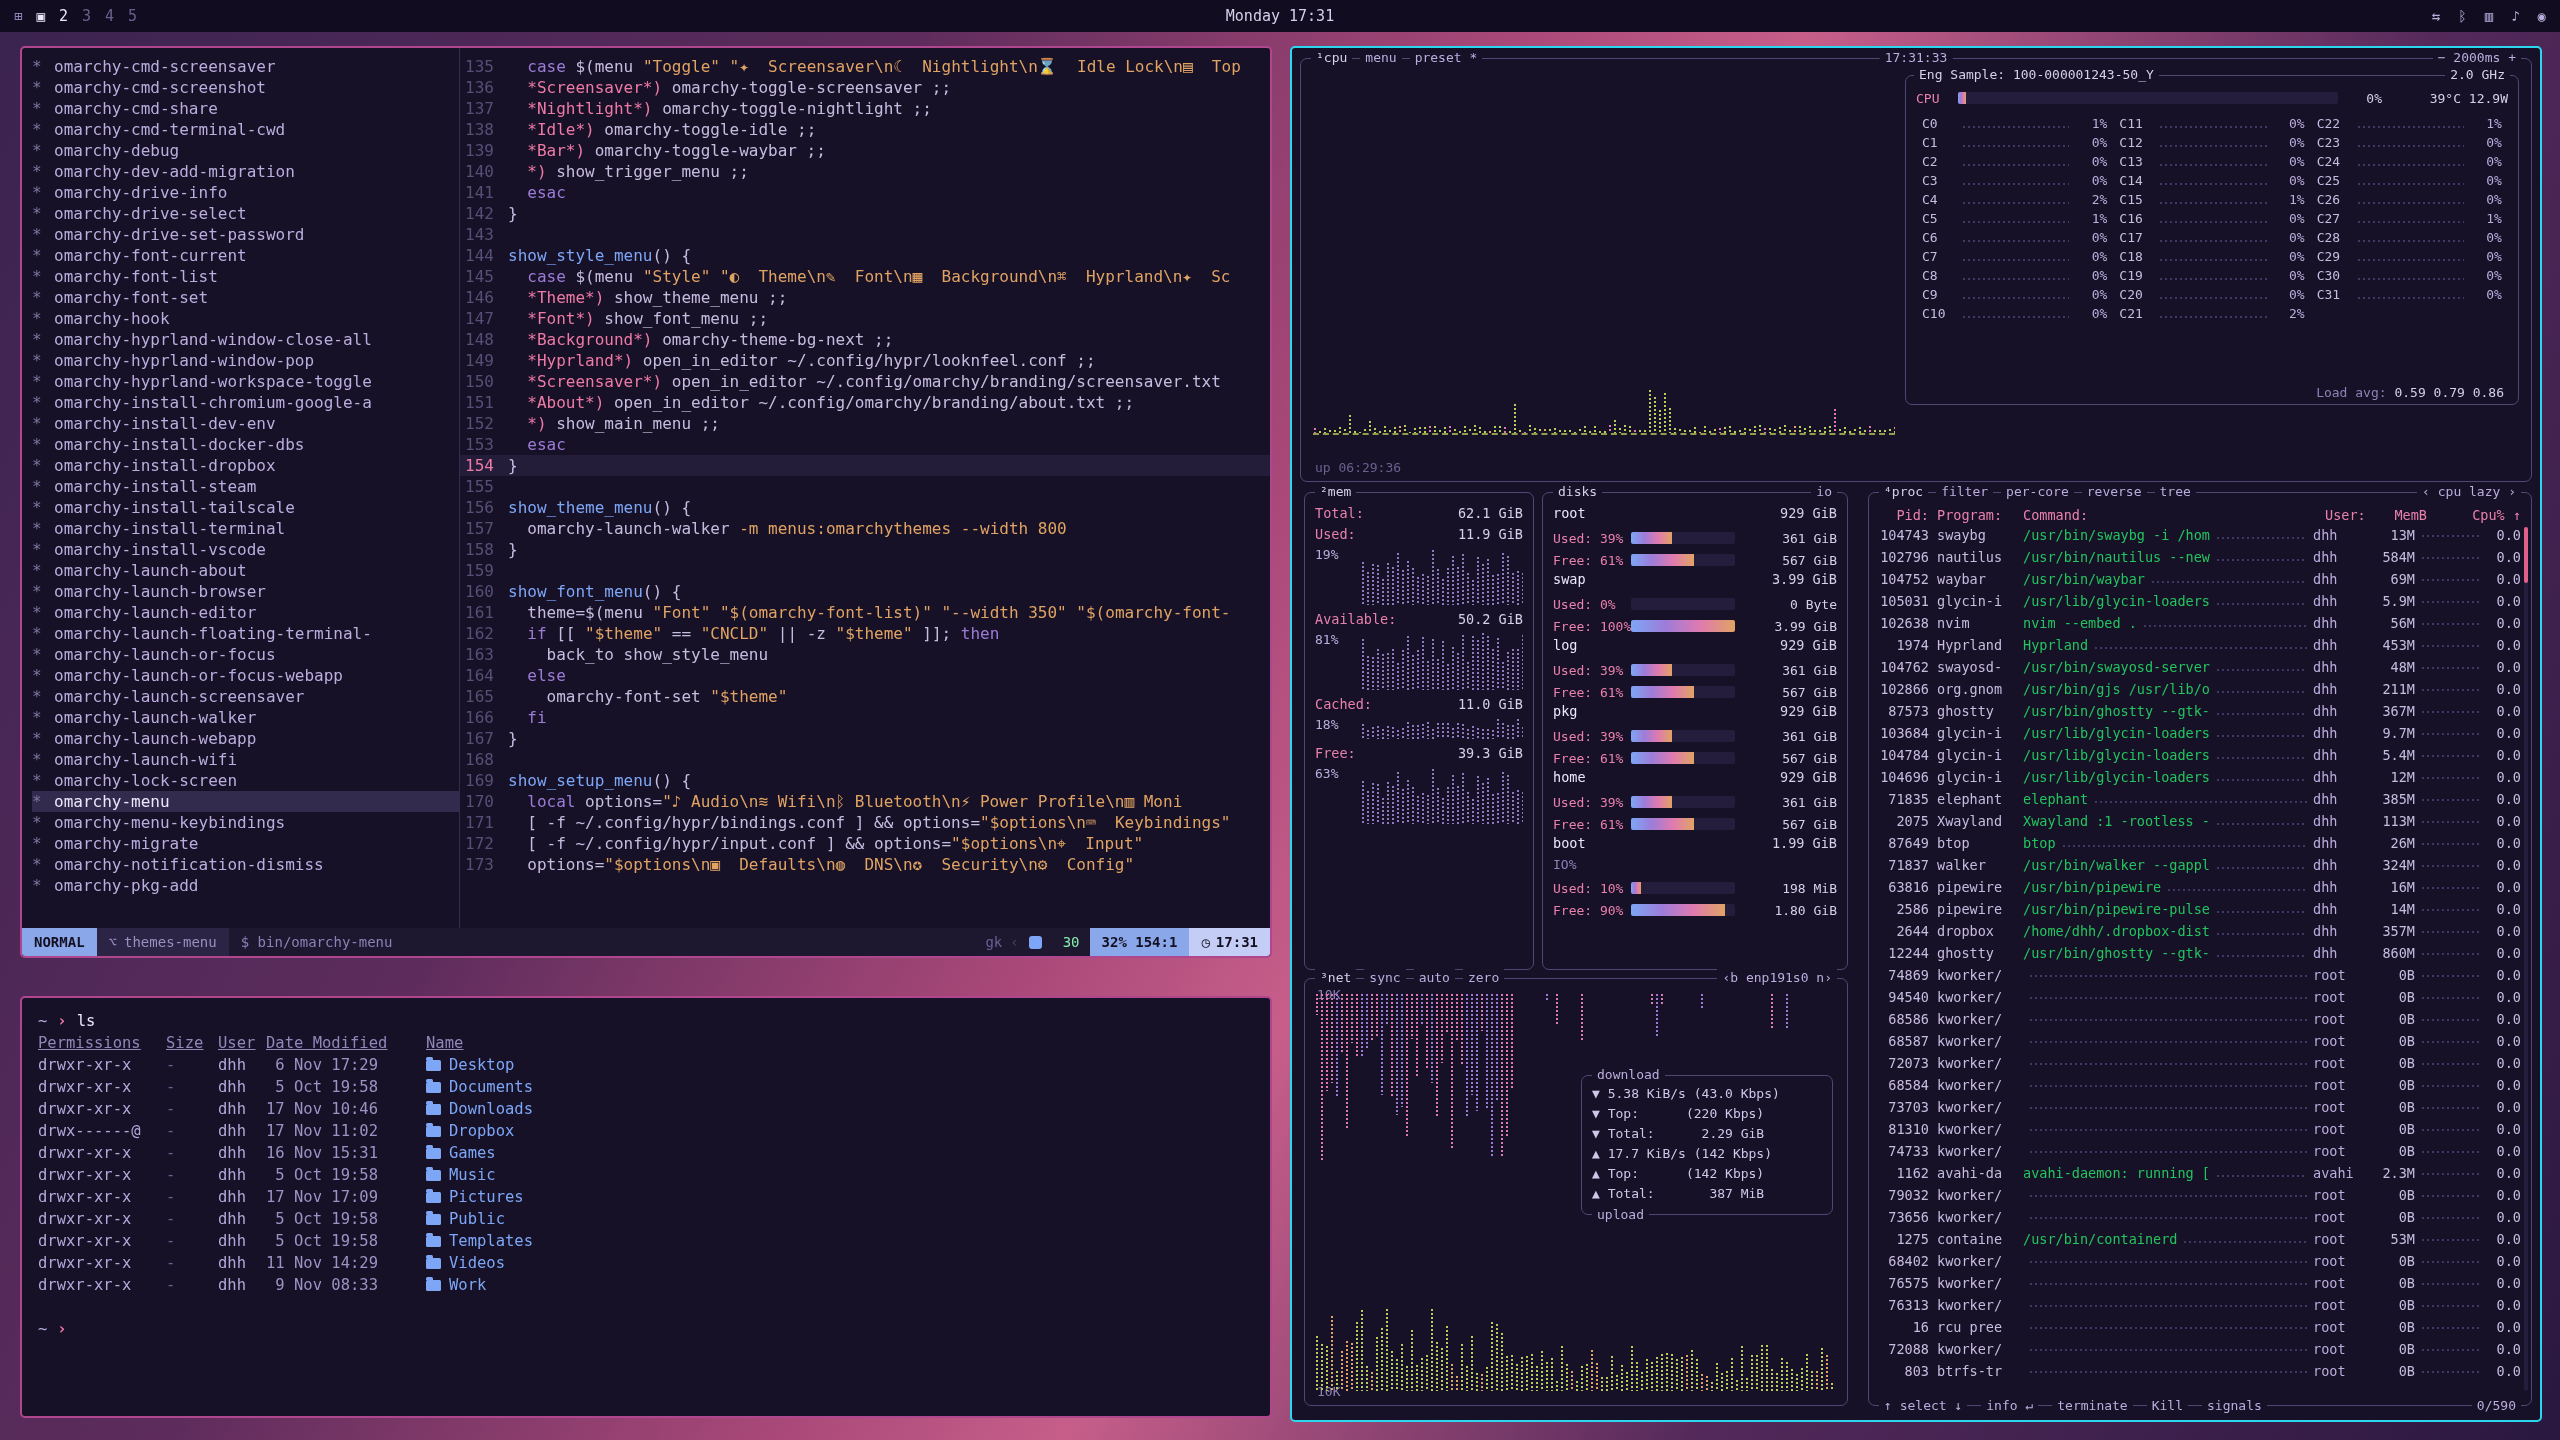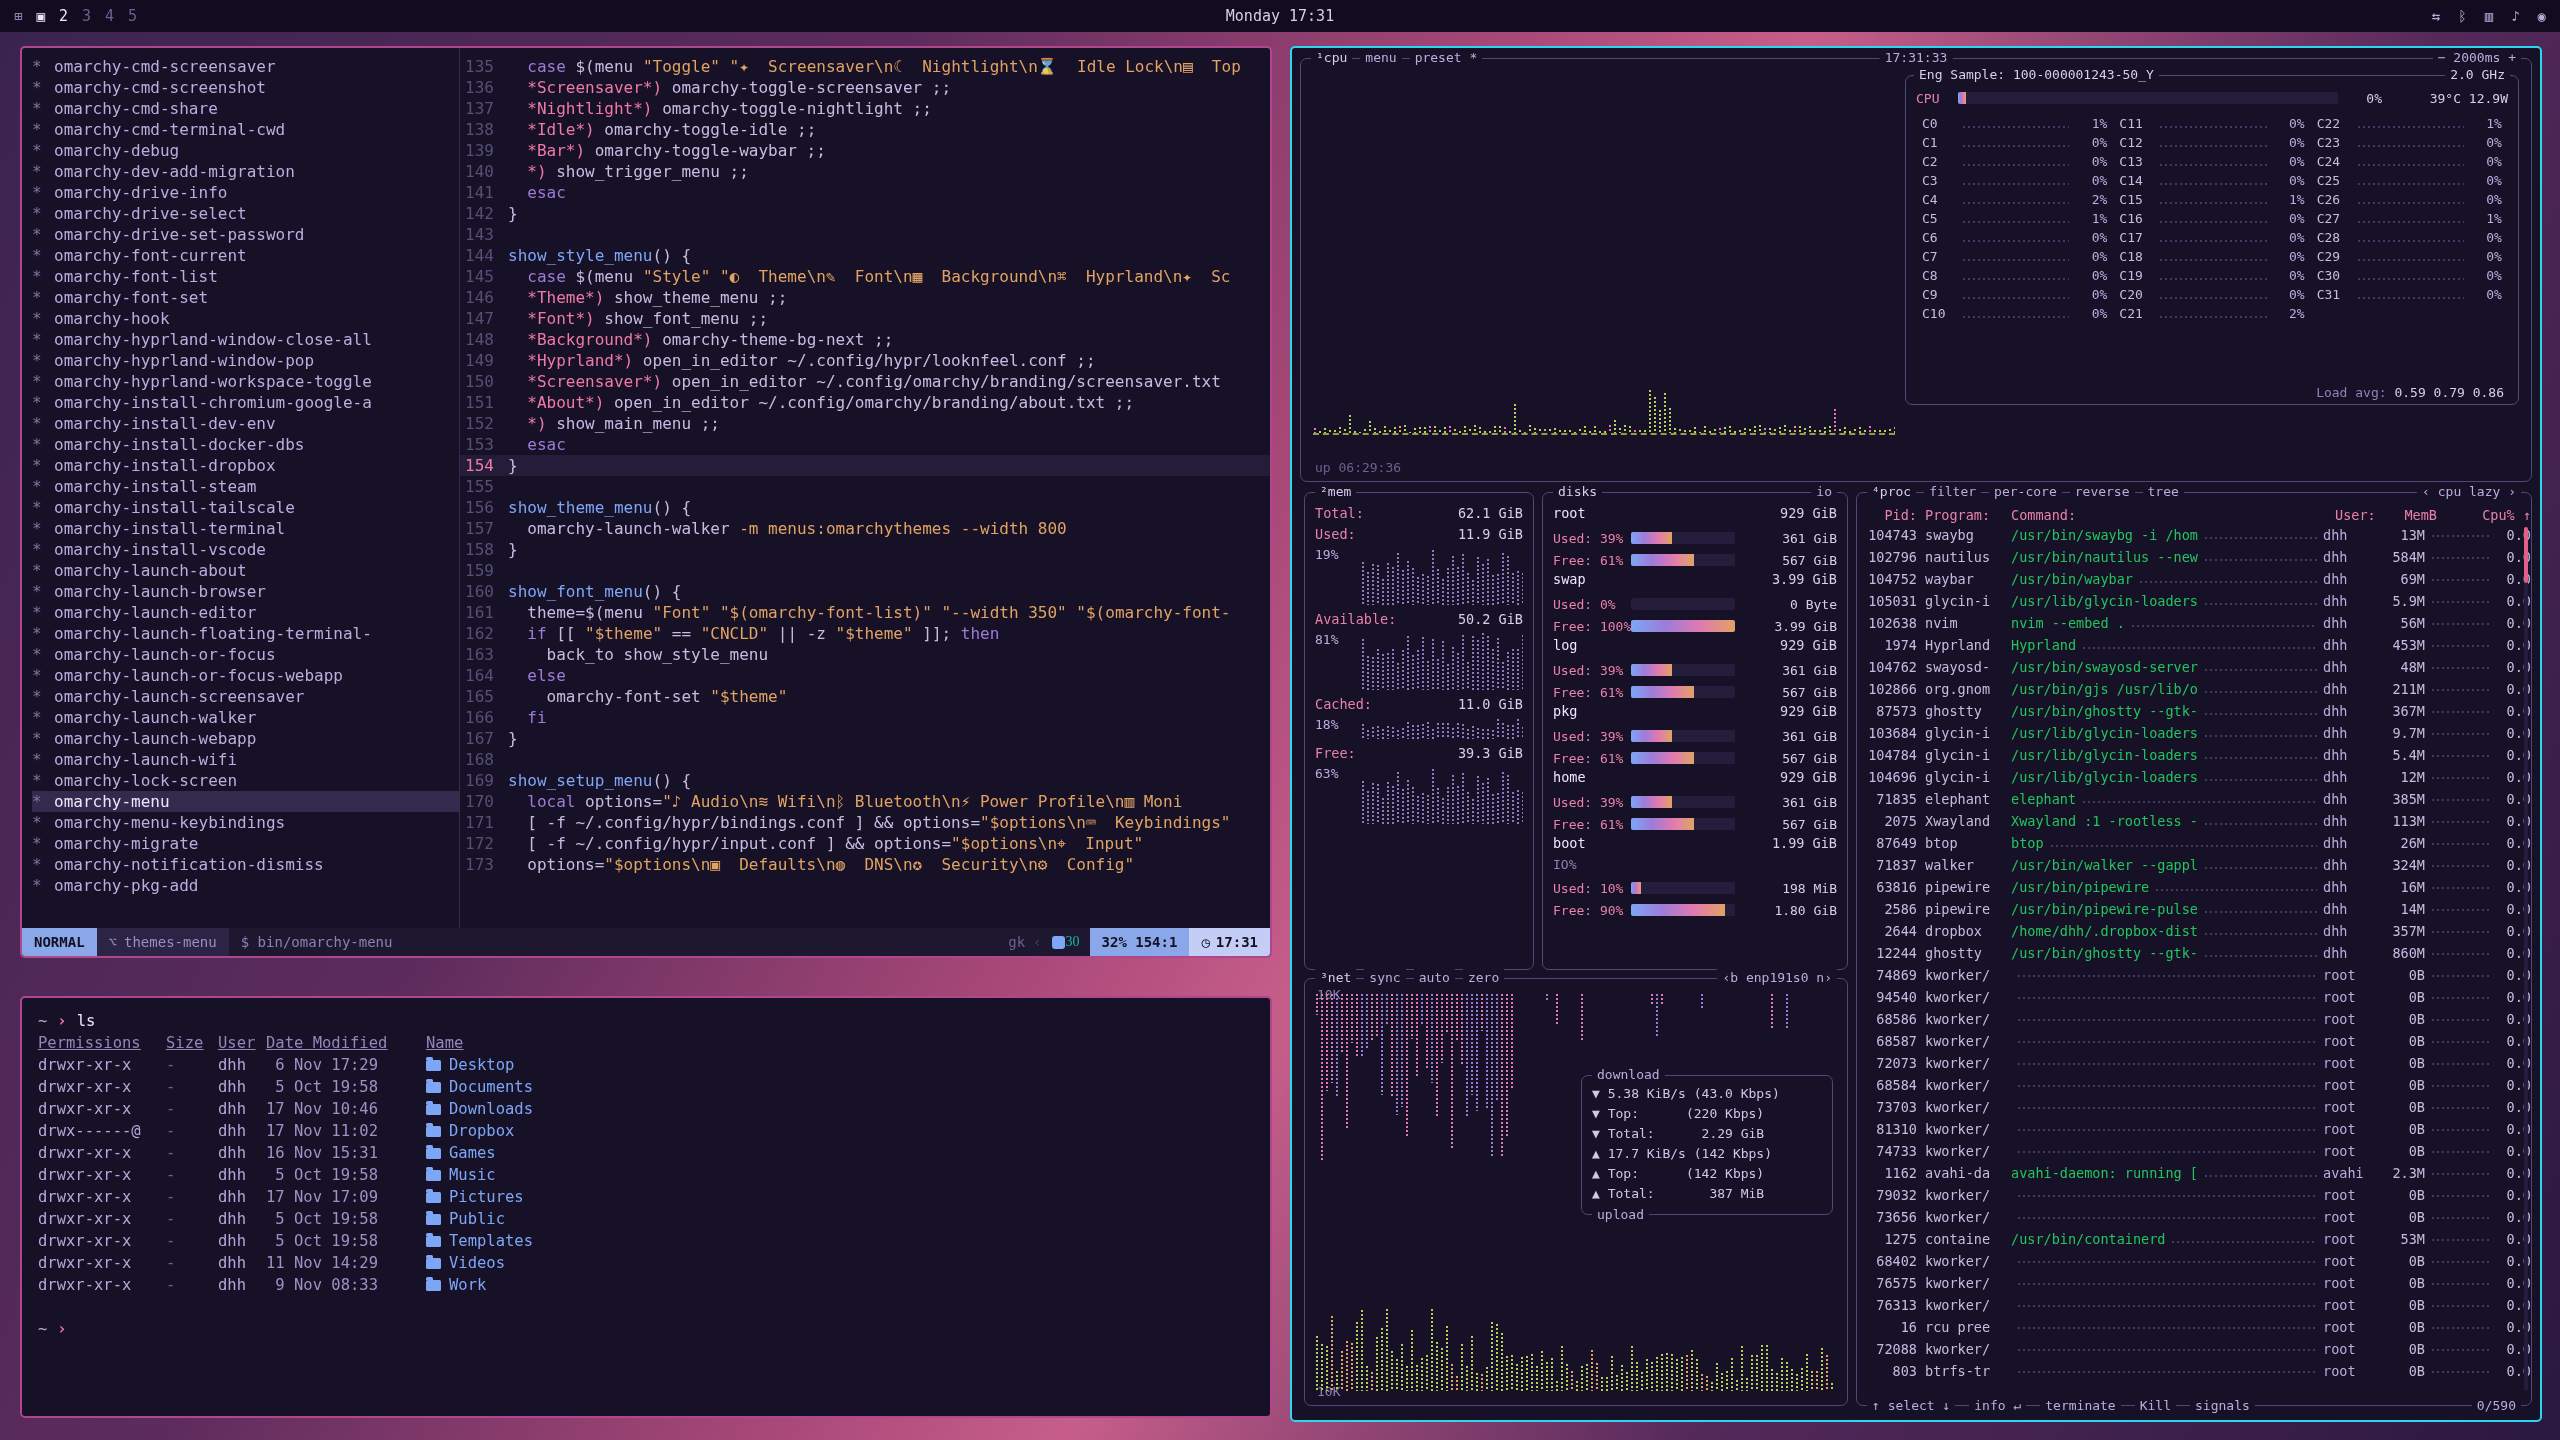--- a/index.html
+++ b/index.html
@@ -38,21 +38,21 @@
   .tok-v{color:#ee7aa6}.tok-p{color:#c5bce0}
   .statusline{height:28px;background:#1d1730;display:flex;align-items:center;font-size:14px;}
   .sl-chip{height:28px;display:flex;align-items:center;padding:0 12px;white-space:pre;}
   .sl-mode{background:#8aa7ea;color:#141022;font-weight:bold;}
   .sl-branch{background:#2b2444;color:#9a8fc0;gap:7px;}
   .sl-branch .git-ic{color:#8d82b5;}
   .sl-cmd{color:#8d82b5;padding-left:12px;}
   .sl-spacer{flex:1;}
   .sl-dim{color:#6b6190;padding:0 8px;}
   .sl-sep{color:#4a4168;}
-  .sl-badge{display:flex;align-items:center;gap:1px;color:#14b8a6;padding:0 10px;font-family:Liberation Serif, serif;}
+  .sl-badge{display:flex;align-items:center;gap:21px;color:#86efac;padding:0 10px;}
   .sl-badge .dot{width:13px;height:13px;border-radius:3px;background:#7da6f6;display:inline-block;}
   .sl-pos{background:#8aa7ea;color:#141022;font-weight:bold;}
   .sl-time{background:#c3cdf5;color:#141022;font-weight:bold;gap:6px;}
   
   .term-body{padding:12px 16px;font-size:15.5px;line-height:22px;color:#c5bce0;}
   .prompt-line{display:flex;gap:10px;white-space:pre;}
   .p-tilde{color:#b9aedd}.p-chev{color:#ee7aa6;font-weight:bold}.p-cmd{color:#ece7fb}
   .ls-head{display:flex;white-space:pre;color:#9187b8;}
   .ls-head span{text-decoration:underline;}
   .ls-row{display:flex;white-space:pre;}
@@ -122,21 +122,21 @@
   .net-graph-top{position:absolute;left:10px;right:10px;top:14px;height:190px;display:flex;align-items:flex-start;gap:1px;overflow:hidden;}
   .net-graph-bot{position:absolute;left:10px;right:10px;bottom:14px;height:190px;display:flex;align-items:flex-end;gap:1px;overflow:hidden;}
   .net-scale-top{position:absolute;left:12px;top:8px;color:#8d82b5;font-size:13px;}
   .net-scale-bot{position:absolute;left:12px;bottom:6px;color:#8d82b5;font-size:13px;}
   .net-panel{position:absolute;right:14px;top:96px;width:252px;border:1.5px solid #4f4874;border-radius:7px;
      background:#171127;padding:10px 10px 8px 10px;font-size:13px;}
   .net-line{height:20px;color:#cfc6ea;white-space:pre;}
   .net-chip-top{position:absolute;top:-10px;left:10px;}
   .net-chip-bot{position:absolute;bottom:-10px;left:10px;}
   
-  .box-proc{left:564px;top:444px;right:8px;height:914px;padding:10px 0 0 10px;}
+  .box-proc{left:576px;top:444px;right:8px;height:914px;padding:10px 10px 0 10px;}
   .proc-head{display:flex;height:24px;font-size:13.5px;color:#e981ad;align-items:center;}
   .proc-rows{overflow:hidden;height:858px;}
   .proc-row{display:flex;height:22px;font-size:13.5px;align-items:flex-start;}
   .pc-pid{width:58px;text-align:right;padding-right:8px;color:#c5bce0;flex:none;}
   .pc-prog{width:86px;color:#c5bce0;flex:none;overflow:hidden;white-space:pre;}
   .pc-cmd{flex:1;display:flex;align-items:center;overflow:hidden;}
   .pc-cmd .txt{color:#22c55e;white-space:pre;overflow:hidden;}
   .pc-user{width:54px;color:#b9aedd;flex:none;}
   .pc-mem{width:48px;text-align:right;color:#c5bce0;flex:none;}
   .pc-lead{width:58px;flex:none;}

